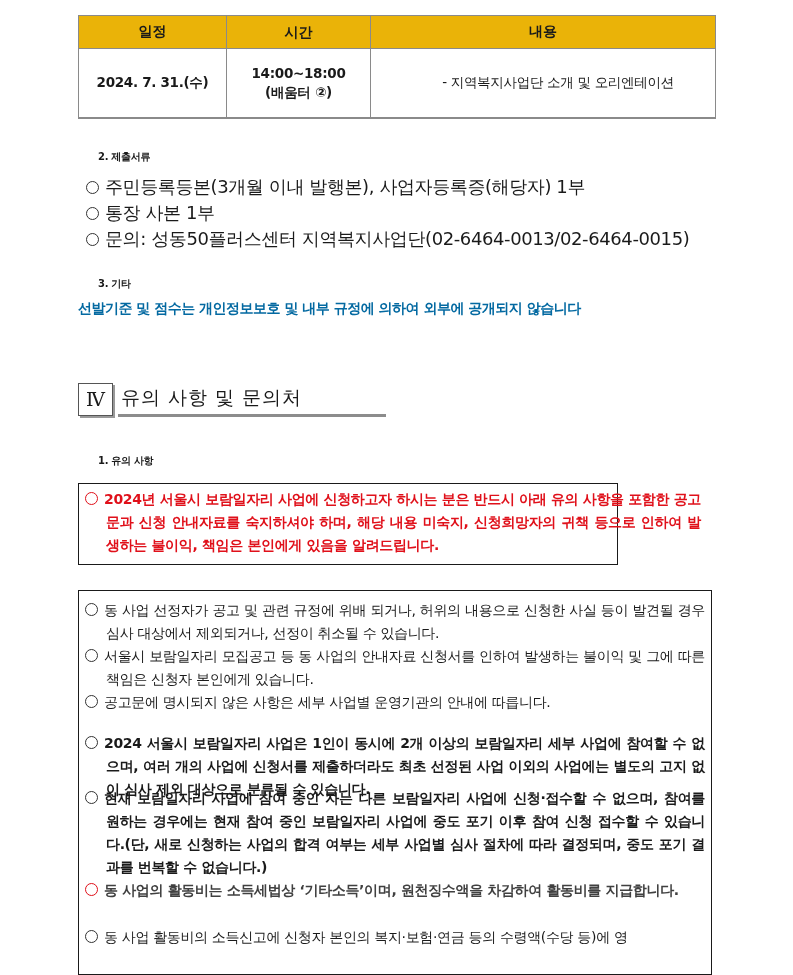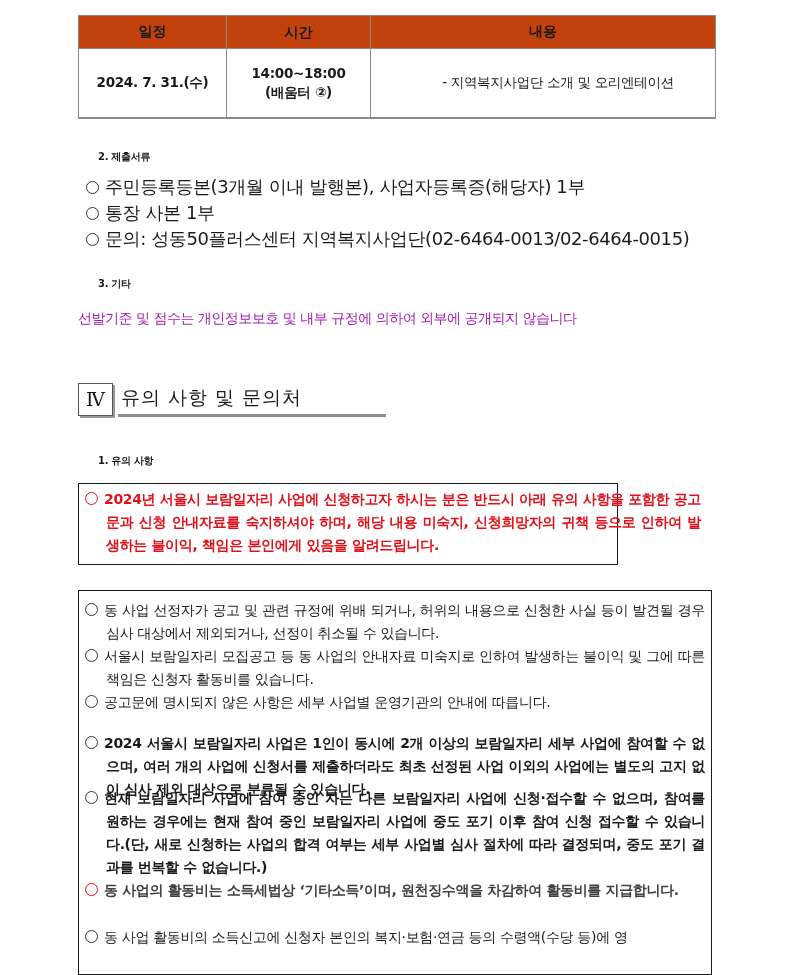--- a/index.html
+++ b/index.html
@@ -10,39 +10,39 @@
   }
 
   
   .sched {
     position: absolute; left: 78px; top: 15px; width: 638px;
     border-collapse: collapse; font-size: 13.5px;
   }
   .sched th, .sched td {
     border: 1px solid #8a8a8a; text-align: center; vertical-align: middle;
   }
-  .sched th { background: #c2410c; height: 30px; font-weight: bold; font-size: 14px; }
+  .sched th { background: #eab308; height: 30px; font-weight: bold; font-size: 14px; }
   .sched td { height: 66px; font-weight: bold; letter-spacing: -0.3px; }
   .sched tr:last-child td { border-bottom: 2px solid #8a8a8a; }
   .sched .c1 { width: 145px; }
   .sched .c2 { width: 141px; line-height: 19px; margin-top: 32px; }
   .sched td.c3 { font-weight: normal; padding-left: 31px; }
 
   .heading {
     position: absolute; left: 78px; font-weight: bold; font-size: 10px; letter-spacing: -0.3px; margin-left: 20px;
   }
   .bul-line {
     position: absolute; left: 86px; font-size: 18px; letter-spacing: -0.4px; white-space: nowrap;
   }
   .circle {
     display: inline-block; width: 11px; height: 11px; border: 1.3px solid #333;
     border-radius: 50%; vertical-align: -1px; margin-right: 6px;
   }
   .blue-note {
-    position: absolute; left: 78px; top: 310px; color: #a21caf; font-weight: normal;
+    position: absolute; left: 78px; top: 300px; color: #0369a1; font-weight: bold;
     font-size: 14px; letter-spacing: -0.5px; white-space: nowrap;
   }
 
   
   .roman-box {
     position: absolute; left: 78px; top: 383px; width: 33px; height: 31px;
     border: 1px solid #555; box-shadow: 2px 2px 0 #999;
     font-family: "DejaVu Serif", "Liberation Serif", serif; font-size: 19px;
     text-align: center; line-height: 31px; background: #fff;
   }
@@ -124,21 +124,21 @@
   <div class="warn-text">
     <span class="hang" style="display:block;padding-left:21px;text-indent:-21px;"><span class="circle"></span><span>2024년 서울시 보람일자리 사업에 신청하고자 하시는 분은 반드시 아래 유의 사항을 포함한 공고문과 신청 안내자료를 숙지하셔야 하며, 해당 내용 미숙지, 신청희망자의 귀책 등으로 인하여 발생하는 불이익, 책임은 본인에게 있음을 알려드립니다.</span></span>
   </div>
 </div>
 
 <div class="notes-box">
   <div class="note" style="top:8px;">
     <span class="hang"><span class="circle"></span><span>동 사업 선정자가 공고 및 관련 규정에 위배 되거나, 허위의 내용으로 신청한 사실 등이 발견될 경우 심사 대상에서 제외되거나, 선정이 취소될 수 있습니다.</span></span>
   </div>
   <div class="note" style="top:54px;">
-    <span class="hang"><span class="circle"></span><span>서울시 보람일자리 모집공고 등 동 사업의 안내자료 미숙지로 인하여 발생하는 불이익 및 그에 따른 책임은 신청자 활동비를 있습니다.</span></span>
+    <span class="hang"><span class="circle"></span><span>서울시 보람일자리 모집공고 등 동 사업의 안내자료 신청서를 인하여 발생하는 불이익 및 그에 따른 책임은 신청자 본인에게 있습니다.</span></span>
   </div>
   <div class="note" style="top:100px;">
     <span class="hang"><span class="circle"></span><span>공고문에 명시되지 않은 사항은 세부 사업별 운영기관의 안내에 따릅니다.</span></span>
   </div>
   <div class="note bold" style="top:141px;">
     <span class="hang"><span class="circle"></span><span>2024 서울시 보람일자리 사업은 1인이 동시에 2개 이상의 보람일자리 세부 사업에 참여할 수 없으며, 여러 개의 사업에 신청서를 제출하더라도 최초 선정된 사업 이외의 사업에는 별도의 고지 없이 심사 제외 대상으로 분류될 수 있습니다.</span></span>
   </div>
   <div class="note bold" style="top:196px;">
     <span class="hang"><span class="circle"></span><span>현재 보람일자리 사업에 참여 중인 자는 다른 보람일자리 사업에 신청·접수할 수 없으며, 참여를 원하는 경우에는 현재 참여 중인 보람일자리 사업에 중도 포기 이후 참여 신청 접수할 수 있습니다.(단, 새로 신청하는 사업의 합격 여부는 세부 사업별 심사 절차에 따라 결정되며, 중도 포기 결과를 번복할 수 없습니다.)</span></span>
   </div>

